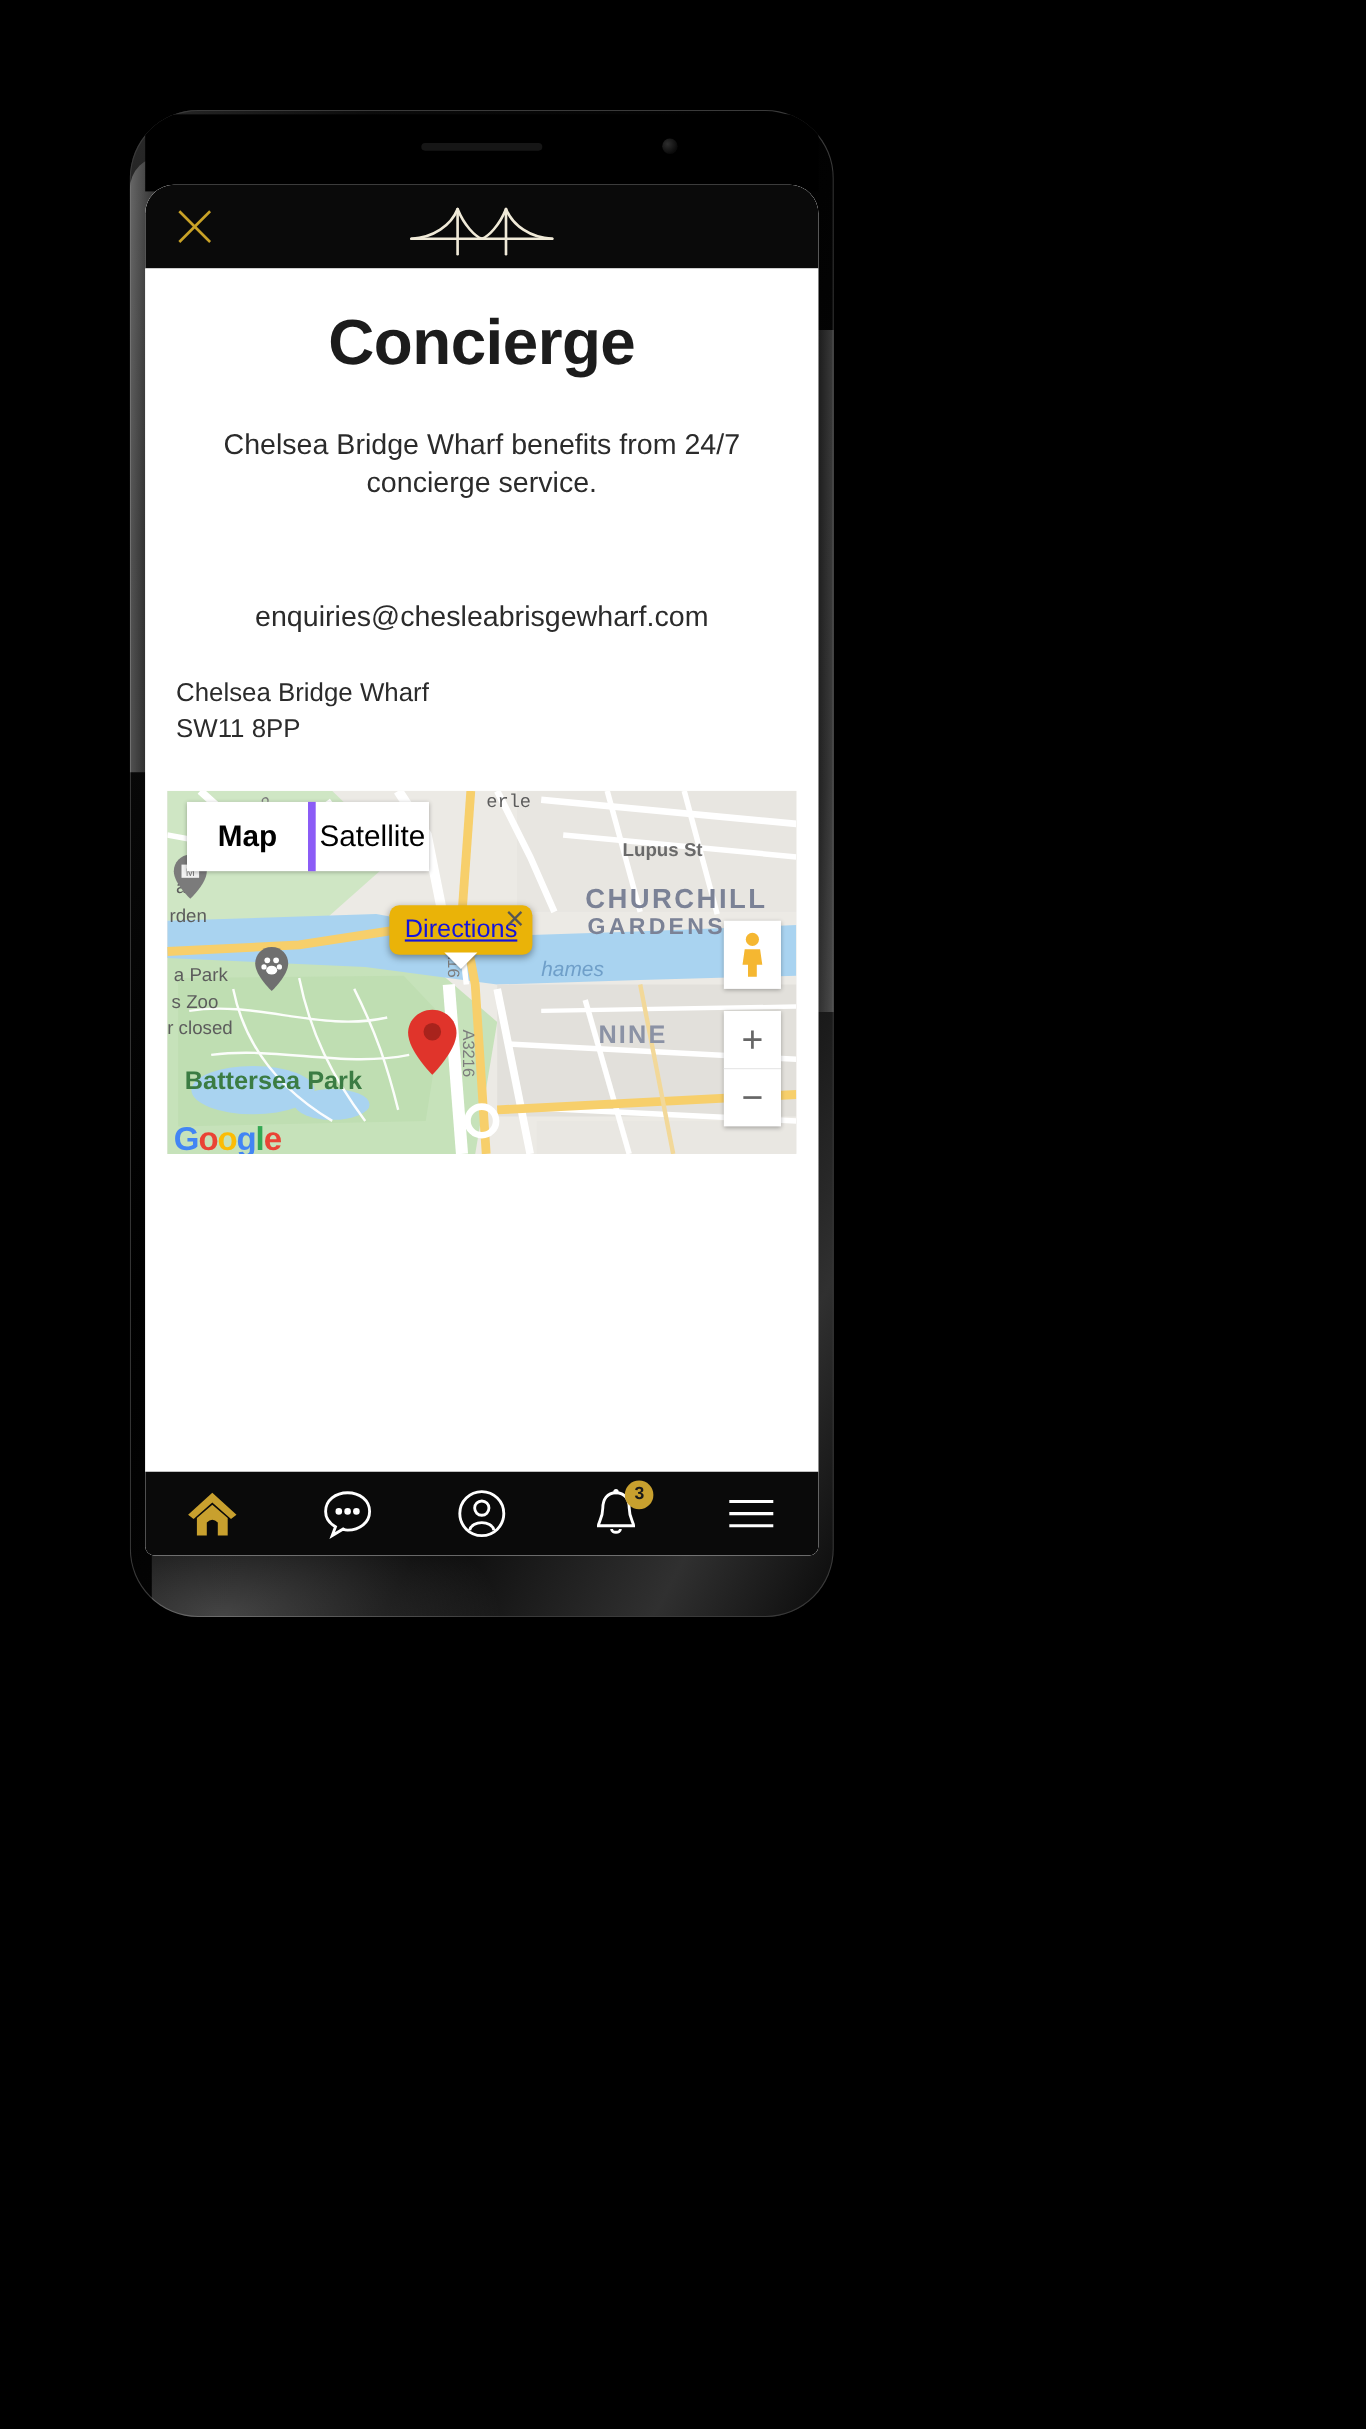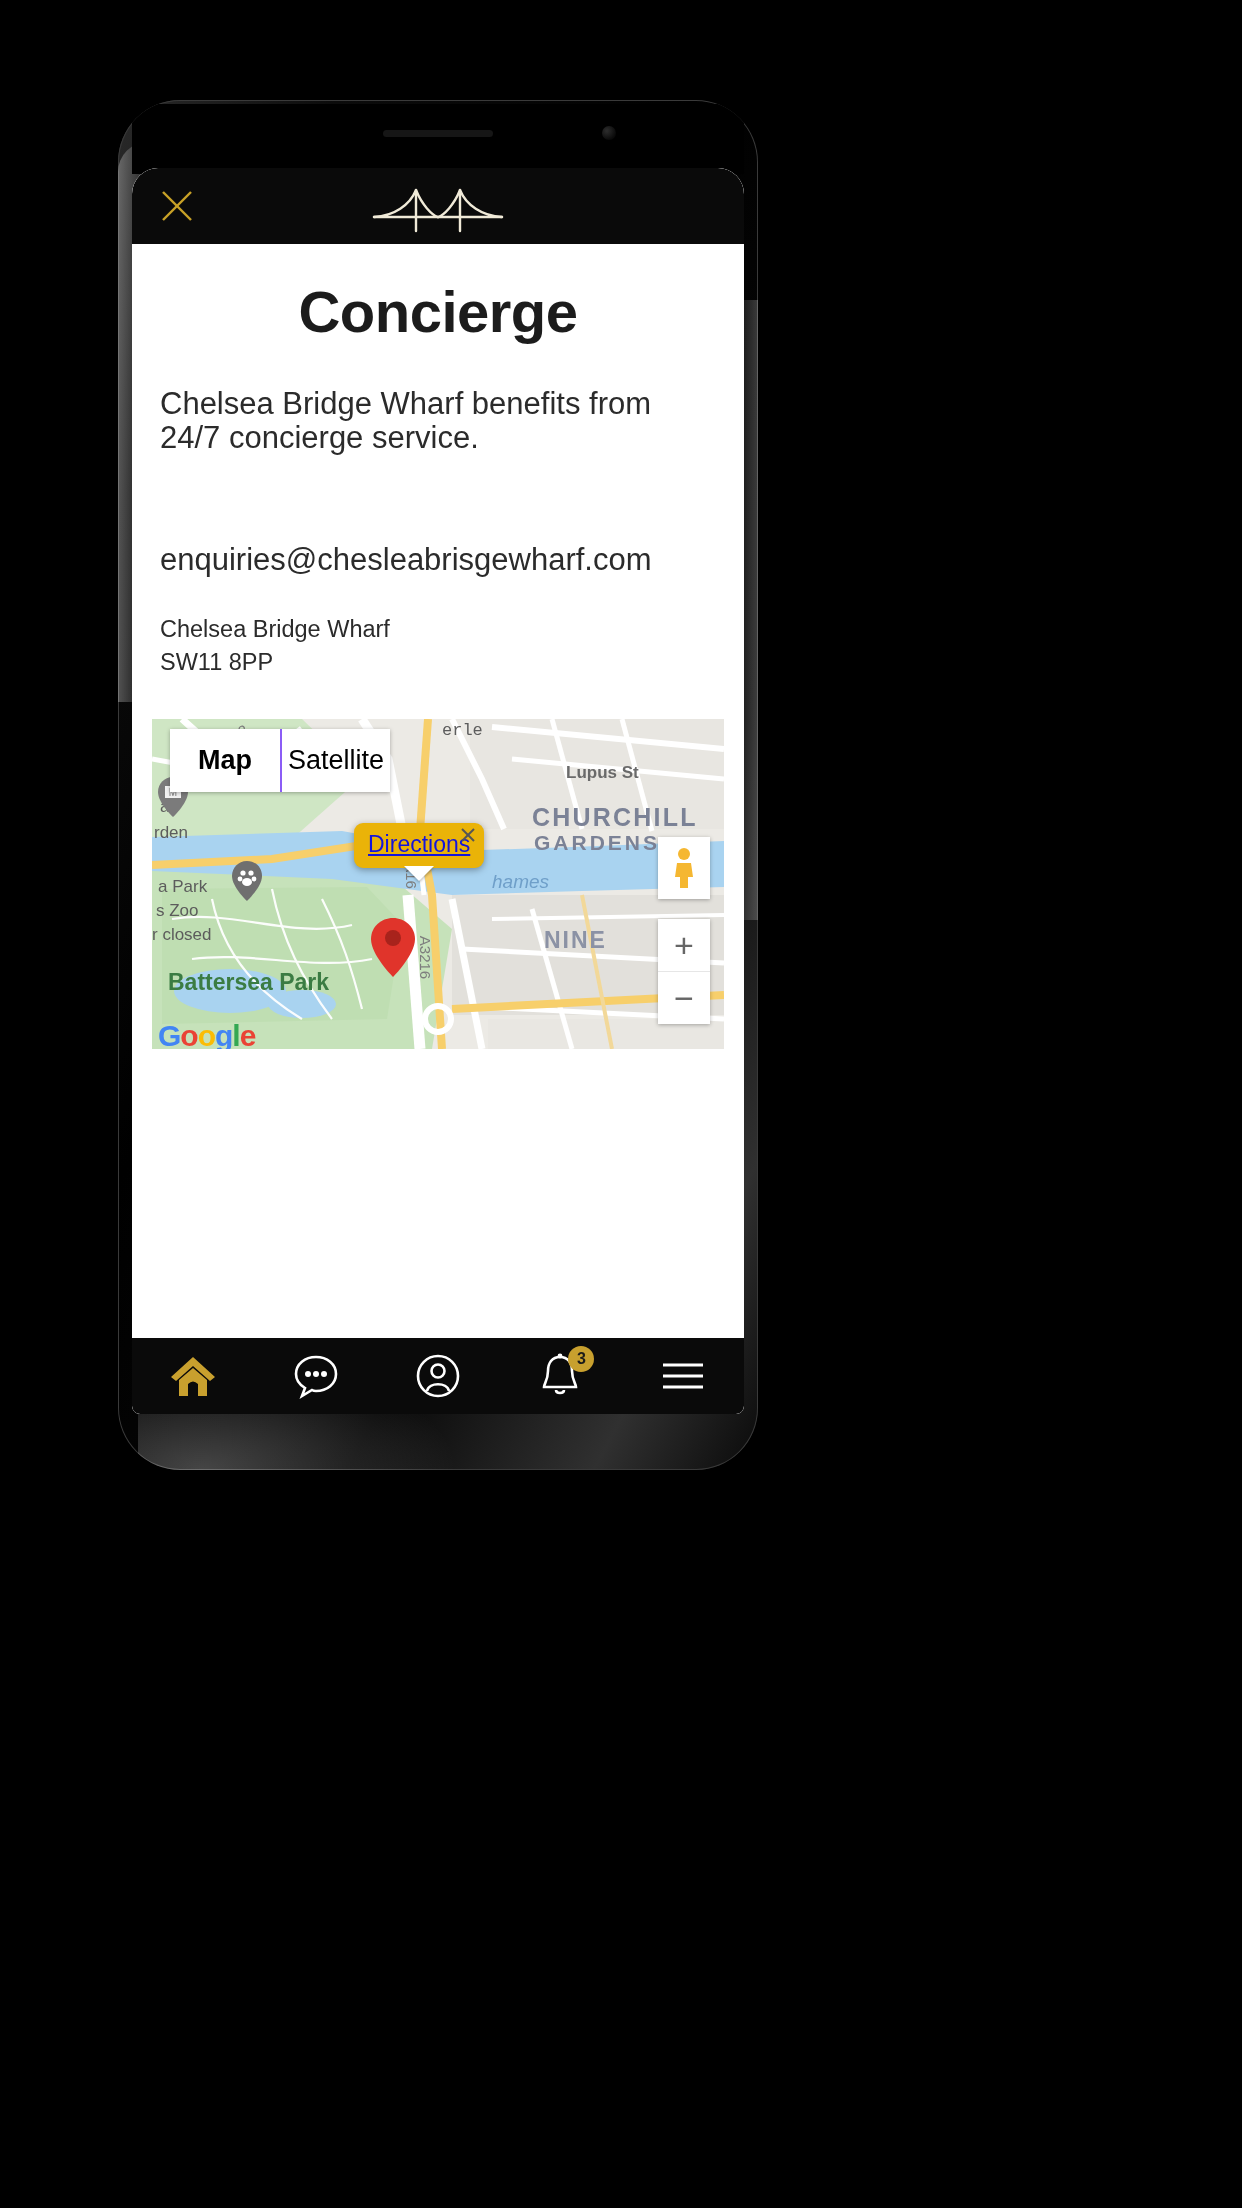--- a/index.html
+++ b/index.html
@@ -84,24 +84,25 @@
     text-align:center;
     font-size:58px;
     font-weight:600;
     color:#1c1c1c;
     letter-spacing:-0.5px;
     padding-top:34px;
     padding-bottom:10px;
   }
   .body-wrap { padding: 32px 28px 0 28px; }
   .para {
-    font-size:31px;
+    font-size:26px;
     line-height:34px;
     color:#2b2b2b;
     font-weight:400;
+    text-align:center;
   }
   .gap-lg { height:52px; }
   .gap-md { height:36px; }
   .addr-line { font-size:23.5px; line-height:33px; color:#2b2b2b; }
 
   
   .map-wrap {
     position:relative;
     margin: 40px 20px 0 20px;
     height: 330px;
@@ -119,21 +120,21 @@
   .map-toggle div {
     background:#fff; color:#000;
     font-size:27px;
     padding:16px 0;
     width:110px;
     text-align:center;
     cursor:pointer;
     font-family:"Liberation Sans", sans-serif;
   }
   .tog-active { font-weight:700; color:#000; }
-  .tog-inactive { font-weight:400; color:#565656; border-left:2px solid #8b5cf6; width:148px; }
+  .tog-inactive { font-weight:400; color:#565656; border-left:7px solid #8b5cf6; width:148px; }
 
   .infowin {
     position:absolute; left:202px; top:104px;
     background:#eab308; border-radius:9px;
     box-shadow:0 2px 7px rgba(0,0,0,.35);
     padding:8px 14px 10px 14px;
     z-index:7;
     min-width:128px;
     text-align:left;
   }

